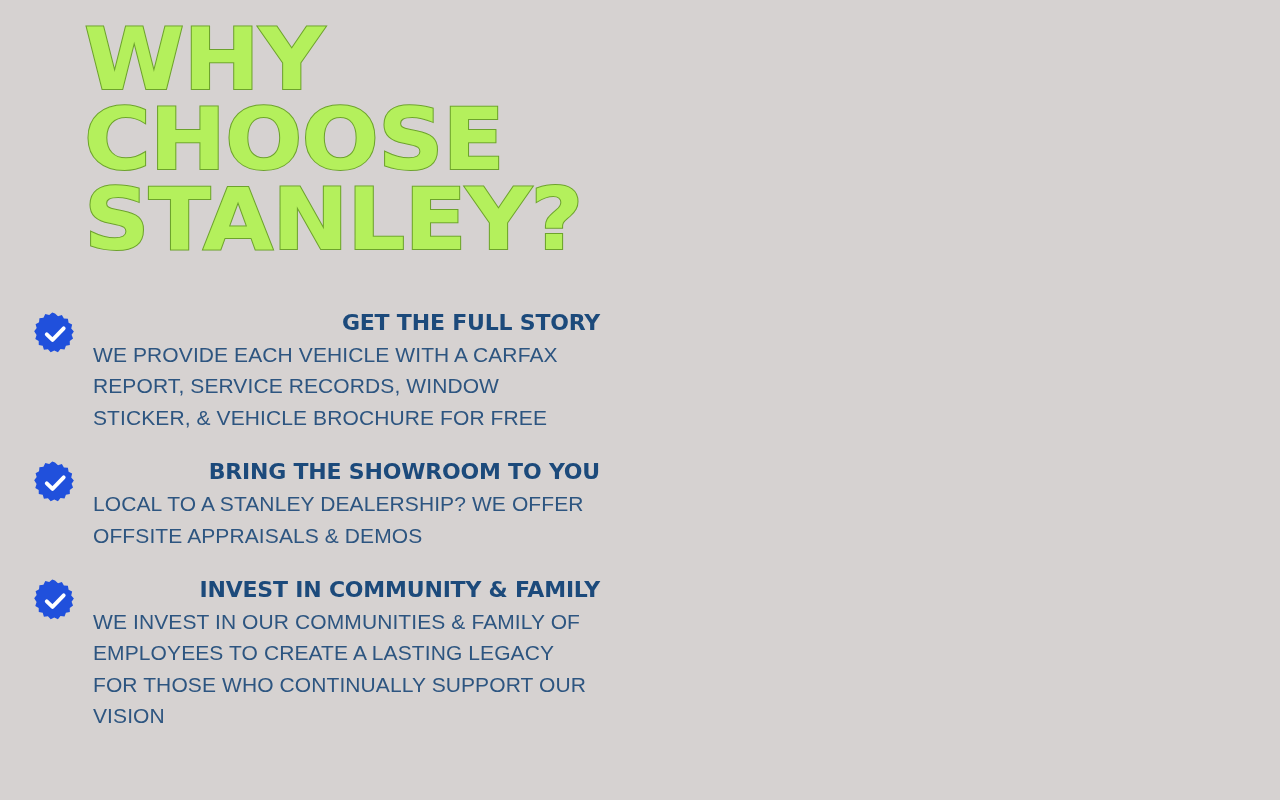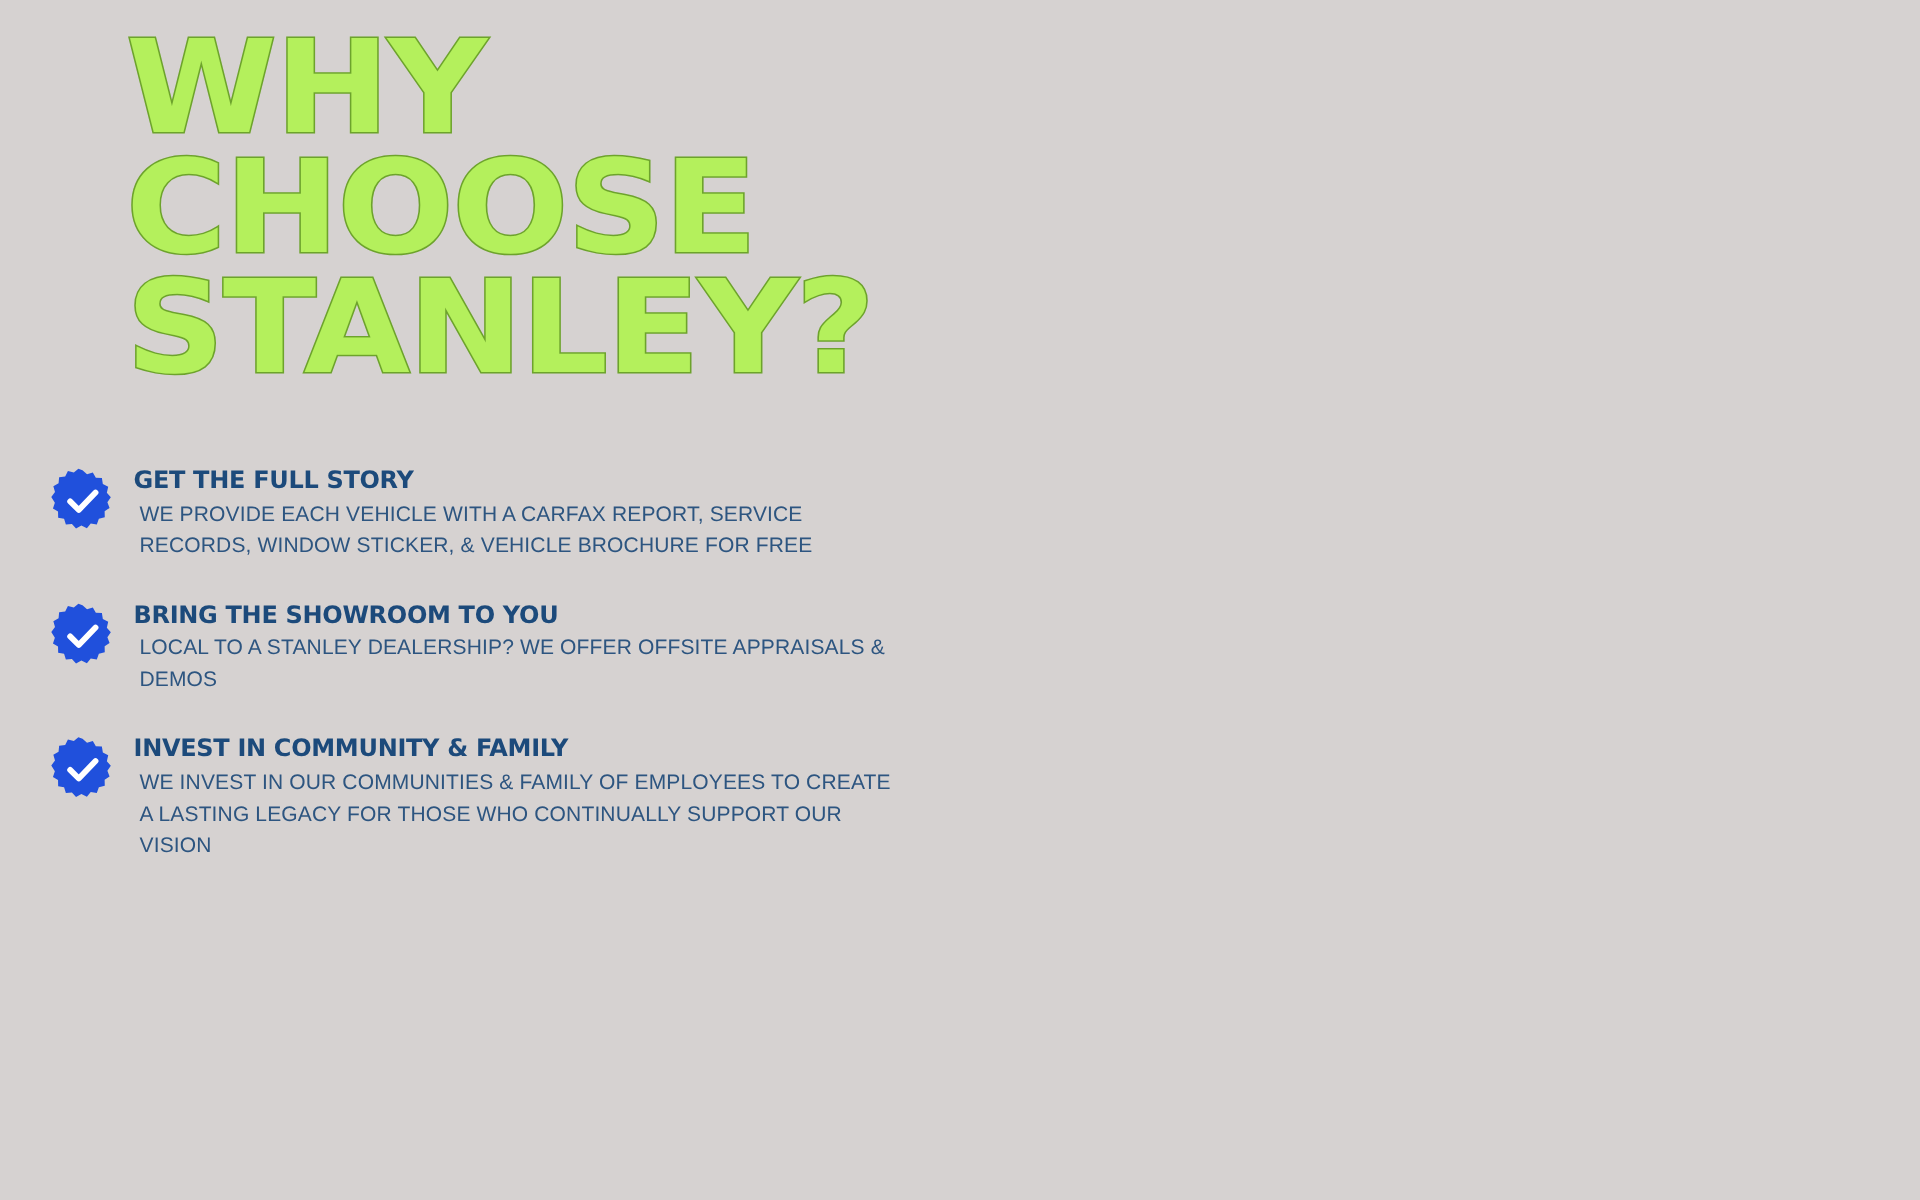--- a/index.html
+++ b/index.html
@@ -80,33 +80,34 @@
     height: 44px;
     display: block;
     line-height: 0;
   }
   .badge svg { display: block; width: 44px; height: 44px; }
 
   .feature-title {
     display: block;
     font-family: "DejaVu Sans", sans-serif;
     font-weight: bold;
-    font-size: 16px;
+    font-size: 22px;
     line-height: 1.22;
     letter-spacing: -0.2px;
     color: #1c4a7b;
     text-transform: uppercase;
     margin: 0 0 2px 0;
+    text-align: right;
   }
 
   .feature-body {
     display: block;
     font-family: "Liberation Sans", sans-serif;
     font-weight: 400;
-    font-size: 14px;
+    font-size: 21px;
     line-height: 1.5;
     letter-spacing: 0.1px;
     color: #2d5580;
     text-transform: uppercase;
     margin: 0;
     padding-left: 4px;
   }
 
   
   .left-items {

